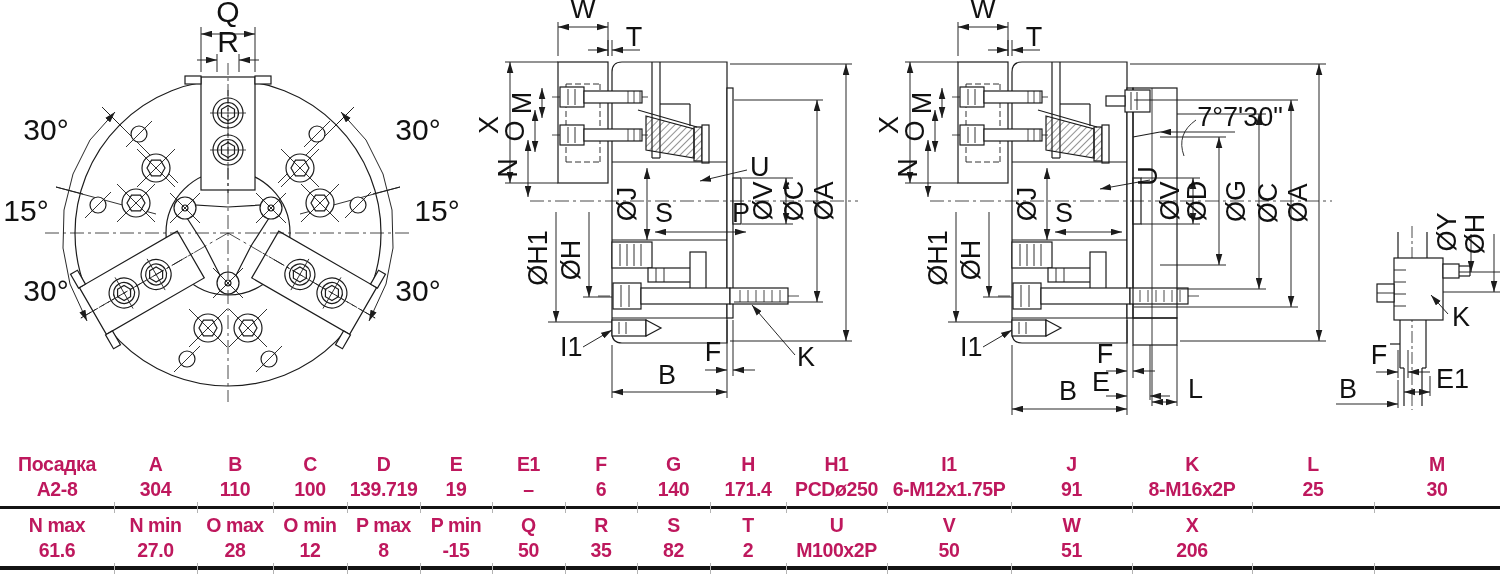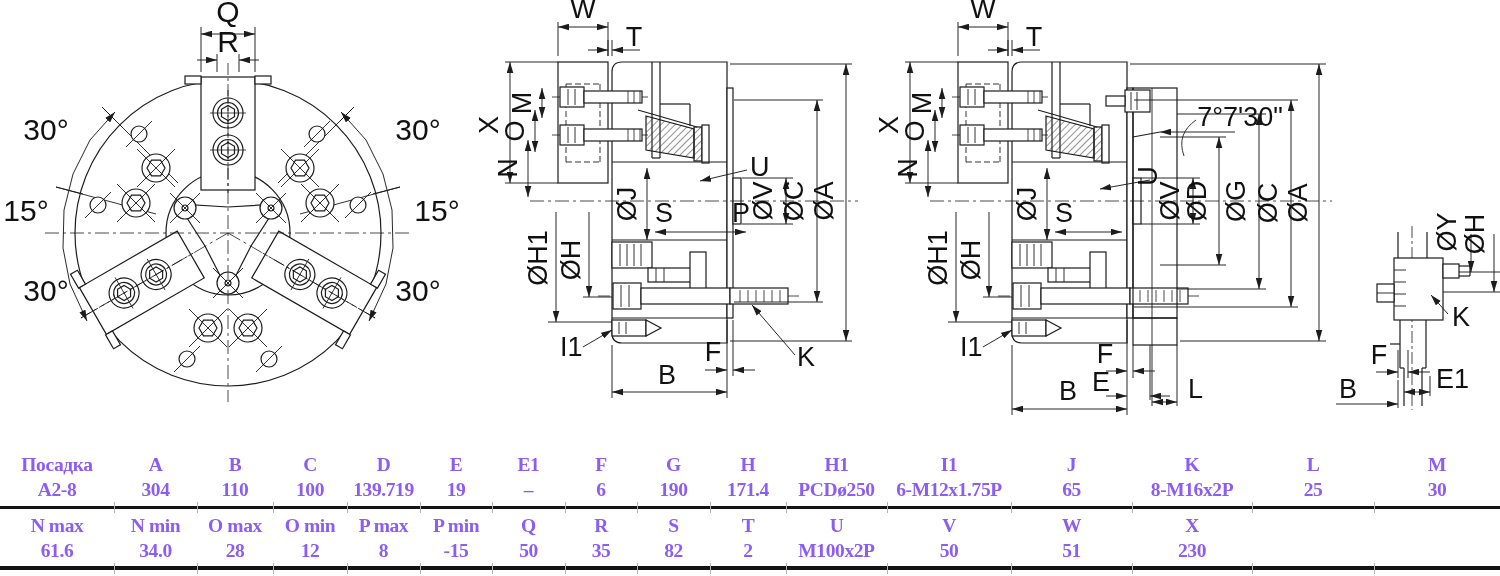--- a/index.html
+++ b/index.html
@@ -2,21 +2,21 @@
 <html><head>
 <meta charset="utf-8">
 <style>
   html,body{margin:0;padding:0;background:#fff;}
   .stage{position:relative;width:1500px;height:576px;background:#fff;overflow:hidden;font-family:"Liberation Sans",sans-serif;}
   svg{display:block;}
   svg text{font-family:"Liberation Sans",sans-serif;fill:#111;stroke:none;}
   .txt{font-size:27px;text-anchor:middle;}
   .ts{text-anchor:start;}
   .ta{font-size:30px;text-anchor:middle;}
-  .spec-table{position:absolute;left:0;top:452px;width:1500px;color:#8b5cf6;font-family:Liberation Serif, serif;}
+  .spec-table{position:absolute;left:0;top:452px;width:1500px;color:#be185d;}
   .trow{display:grid;grid-template-columns:114px 83px 76px 74px 73px 72px 73px 72px 73px 76px 101px 124px 121px 120px 122px 126px;height:25px;align-items:center;}
   .tcell{text-align:center;font-weight:bold;font-size:19.5px;letter-spacing:-0.4px;white-space:nowrap;}
   .rrow{display:grid;grid-template-columns:114px 83px 76px 74px 73px 72px 73px 72px 73px 76px 101px 124px 121px 120px 122px 126px;height:11px;}
   .rcell{border-left:1px solid #b3b3b3;background:linear-gradient(#fff 4px,#141414 4px,#141414 7px,#fff 7px);}
   .rrow2 .rcell{background:linear-gradient(#fff 3px,#141414 3px,#141414 7.5px,#fff 7.5px);}
   .rcell:first-child{border-left:none;}
 </style>
 </head>
 <body>
 
@@ -406,25 +406,25 @@
   </div>
   <div class="trow">
     <div class="tcell">A2-8</div>
     <div class="tcell">304</div>
     <div class="tcell">110</div>
     <div class="tcell">100</div>
     <div class="tcell">139.719</div>
     <div class="tcell">19</div>
     <div class="tcell">–</div>
     <div class="tcell">6</div>
-    <div class="tcell">190</div>
+    <div class="tcell">140</div>
     <div class="tcell">171.4</div>
     <div class="tcell">PCDø250</div>
     <div class="tcell">6-M12x1.75P</div>
-    <div class="tcell">65</div>
+    <div class="tcell">91</div>
     <div class="tcell">8-M16x2P</div>
     <div class="tcell">25</div>
     <div class="tcell">30</div>
   </div>
   <div class="rrow">
     <div class="rcell"></div>
         <div class="rcell"></div>
         <div class="rcell"></div>
         <div class="rcell"></div>
     <div class="rcell"></div>
@@ -453,33 +453,33 @@
     <div class="tcell">T</div>
     <div class="tcell">U</div>
     <div class="tcell">V</div>
     <div class="tcell">W</div>
     <div class="tcell">X</div>
     <div class="tcell"></div>
     <div class="tcell"></div>
   </div>
   <div class="trow">
     <div class="tcell">61.6</div>
-    <div class="tcell">34.0</div>
+    <div class="tcell">27.0</div>
     <div class="tcell">28</div>
     <div class="tcell">12</div>
     <div class="tcell">8</div>
     <div class="tcell">-15</div>
     <div class="tcell">50</div>
     <div class="tcell">35</div>
     <div class="tcell">82</div>
     <div class="tcell">2</div>
     <div class="tcell">M100x2P</div>
     <div class="tcell">50</div>
     <div class="tcell">51</div>
-    <div class="tcell">230</div>
+    <div class="tcell">206</div>
     <div class="tcell"></div>
     <div class="tcell"></div>
   </div>
   <div class="rrow rrow2">
     <div class="rcell"></div>
         <div class="rcell"></div>
         <div class="rcell"></div>
         <div class="rcell"></div>
     <div class="rcell"></div>
         <div class="rcell"></div>

